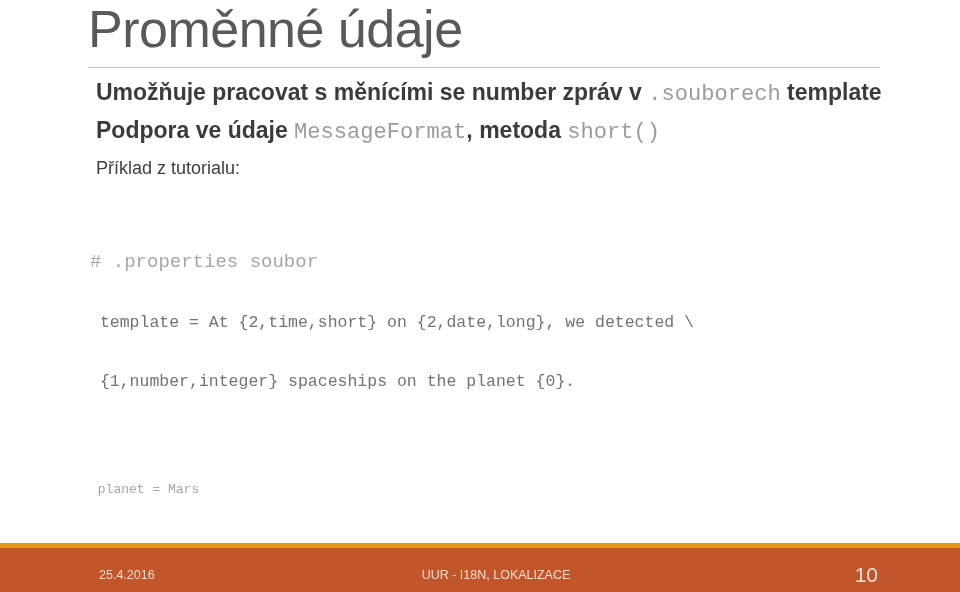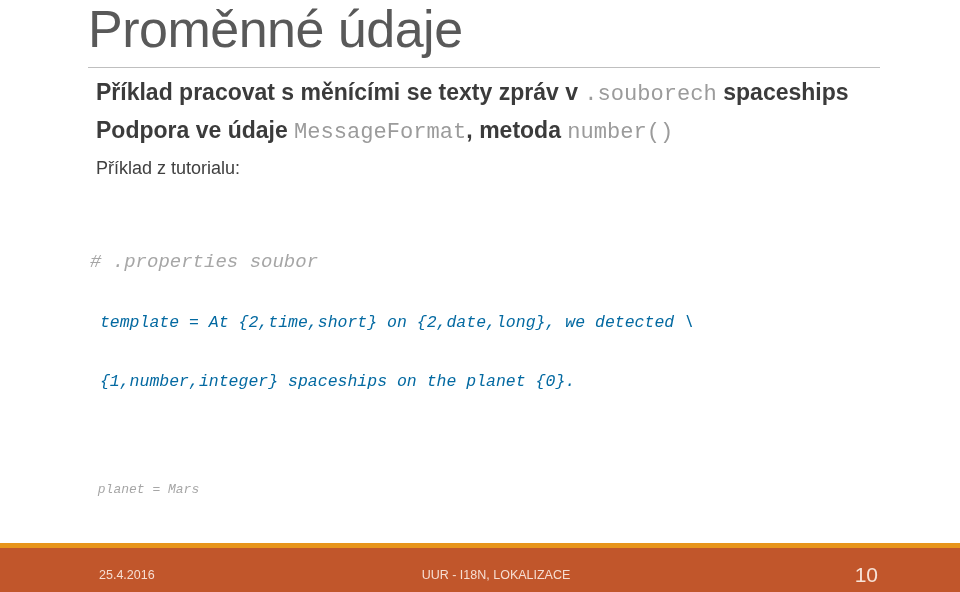--- a/index.html
+++ b/index.html
@@ -73,31 +73,31 @@
 
   
   .code-block {
     position: absolute;
     left: 90px;
     top: 196px;
     font-family: "Liberation Mono", "DejaVu Sans Mono", monospace;
     color: #a6a6a6;
     white-space: pre;
   }
-  .code-line { white-space: pre; font-style: italic; }
+  .code-line { white-space: pre; }
 
   .cl-comment {
     font-size: 19px;
     line-height: 25px;
     color: #a6a6a6;
   }
   .cl-props {
     font-size: 16.5px;
     line-height: 23px;
-    color: #0369a1;
+    color: #737373;
   }
   .cl-blank-sm { font-size: 16.5px; line-height: 12px; }
   .cl-planet {
     font-size: 13px;
     line-height: 26px;
     color: #a6a6a6;
   }
   .cl-gap { font-size: 19px; line-height: 30px; }
 
   
@@ -150,25 +150,25 @@
 </style>
 </head>
 <body>
 
 <div class="slide">
 
   <div class="title">Proměnné údaje</div>
   <div class="title-rule"></div>
 
   <div class="bullet b1">
-    <span class="sans-strong">Příklad pracovat s měnícími se texty zpráv v </span><span class="mono-light">.souborech</span><span class="sans-strong"> spaceships</span>
+    <span class="sans-strong">Umožňuje pracovat s měnícími se number zpráv v </span><span class="mono-light">.souborech</span><span class="sans-strong"> template</span>
   </div>
 
   <div class="bullet b2">
-    <span class="sans-strong">Podpora ve údaje </span><span class="mono-light">MessageFormat</span><span class="sans-strong">, metoda </span><span class="mono-light">number()</span>
+    <span class="sans-strong">Podpora ve údaje </span><span class="mono-light">MessageFormat</span><span class="sans-strong">, metoda </span><span class="mono-light">short()</span>
   </div>
 
   <div class="bullet b3">
     <span class="sans-reg">Příklad z tutorialu:</span>
   </div>
 
   <div class="code-block">
 
     <div class="code-line cl-comment"># .properties soubor</div>
     <div class="code-line cl-props"> template = At {2,time,short} on {2,date,long}, we detected \</div>

